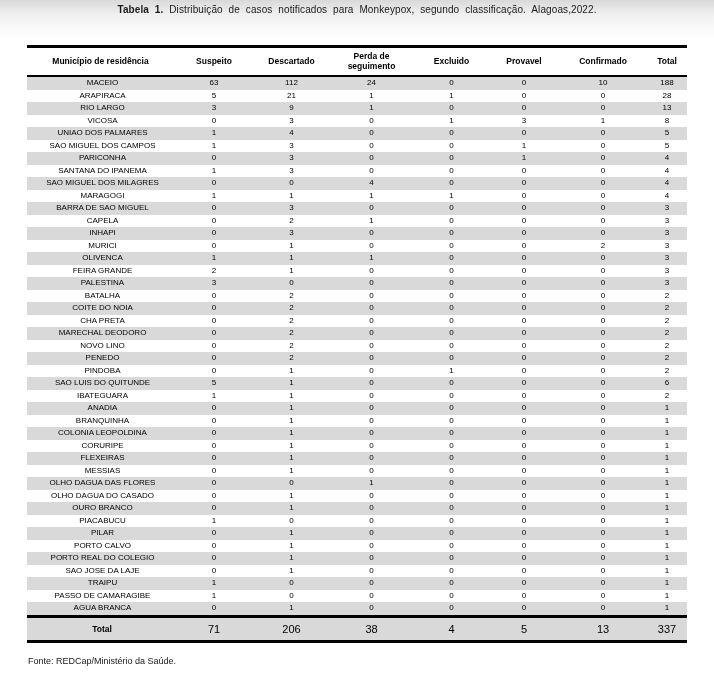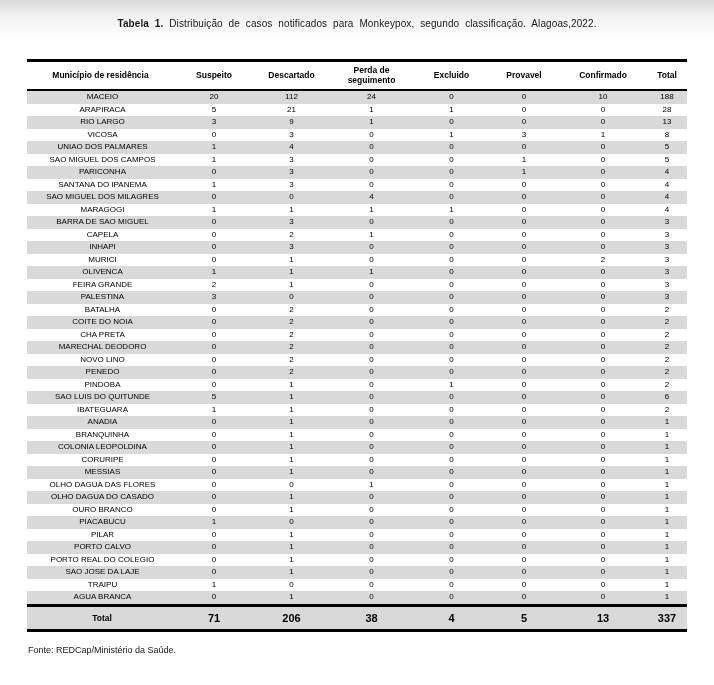--- a/index.html
+++ b/index.html
@@ -8,21 +8,21 @@
     height: 685px;
     background-color: #ffffff;
     background-image: linear-gradient(180deg, #d9d9d9 0px, #efefef 14px, #ffffff 38px);
     background-repeat: no-repeat;
     background-size: 100% 40px;
     font-family: "Liberation Sans", sans-serif;
     color: #000000;
     overflow: hidden;
   }
   .title {
-    padding-top: 18px;
+    padding-top: 4px;
     text-align: center;
     font-size: 10px;
     word-spacing: 3px;
     letter-spacing: 0.1px;
     color: #1a1a1a;
   }
   .title .bold { font-weight: bold; }
   table.cases {
     border-collapse: collapse;
     table-layout: fixed;
@@ -60,21 +60,21 @@
   td.muni { text-align: center; padding-left: 4px; }
   td.num  { text-align: center; }
   tfoot td {
     background: #d9d9d9;
     border-top: 3px solid #000;
     border-bottom: 3px solid #000;
     height: 20px;
     vertical-align: middle;
   }
   tfoot td.muni { font-weight: bold; font-size: 8.5px; }
-  tfoot td.num  { font-size: 11px; font-weight: bold; }
+  tfoot td.num  { font-size: 11px; }
   .fonte {
     margin: 13px 16px 0 28px;
     font-size: 9px;
     color: #1a1a1a;
   }
 </style>
 </head>
 <body>
 
 <div class="title">
@@ -100,21 +100,21 @@
         <th>Perda de seguimento</th>
         <th>Excluido</th>
         <th>Provavel</th>
         <th>Confirmado</th>
         <th>Total</th>
       </tr>
   </thead>
   <tbody id="table-body">
       <tr>
         <td class="muni">MACEIO</td>
-        <td class="num">20</td>
+        <td class="num">63</td>
         <td class="num">112</td>
         <td class="num">24</td>
         <td class="num">0</td>
         <td class="num">0</td>
         <td class="num">10</td>
         <td class="num">188</td>
       </tr>
       <tr>
         <td class="muni">ARAPIRACA</td>
         <td class="num">5</td>
@@ -399,20 +399,30 @@
         <td class="muni">CORURIPE</td>
         <td class="num">0</td>
         <td class="num">1</td>
         <td class="num">0</td>
         <td class="num">0</td>
         <td class="num">0</td>
         <td class="num">0</td>
         <td class="num">1</td>
       </tr>
       <tr>
+        <td class="muni">FLEXEIRAS</td>
+        <td class="num">0</td>
+        <td class="num">1</td>
+        <td class="num">0</td>
+        <td class="num">0</td>
+        <td class="num">0</td>
+        <td class="num">0</td>
+        <td class="num">1</td>
+      </tr>
+      <tr>
         <td class="muni">MESSIAS</td>
         <td class="num">0</td>
         <td class="num">1</td>
         <td class="num">0</td>
         <td class="num">0</td>
         <td class="num">0</td>
         <td class="num">0</td>
         <td class="num">1</td>
       </tr>
       <tr>
@@ -490,20 +500,30 @@
         <td class="num">0</td>
         <td class="num">1</td>
         <td class="num">0</td>
         <td class="num">0</td>
         <td class="num">0</td>
         <td class="num">0</td>
         <td class="num">1</td>
       </tr>
       <tr>
         <td class="muni">TRAIPU</td>
+        <td class="num">1</td>
+        <td class="num">0</td>
+        <td class="num">0</td>
+        <td class="num">0</td>
+        <td class="num">0</td>
+        <td class="num">0</td>
+        <td class="num">1</td>
+      </tr>
+      <tr>
+        <td class="muni">PASSO DE CAMARAGIBE</td>
         <td class="num">1</td>
         <td class="num">0</td>
         <td class="num">0</td>
         <td class="num">0</td>
         <td class="num">0</td>
         <td class="num">0</td>
         <td class="num">1</td>
       </tr>
       <tr>
         <td class="muni">AGUA BRANCA</td>

